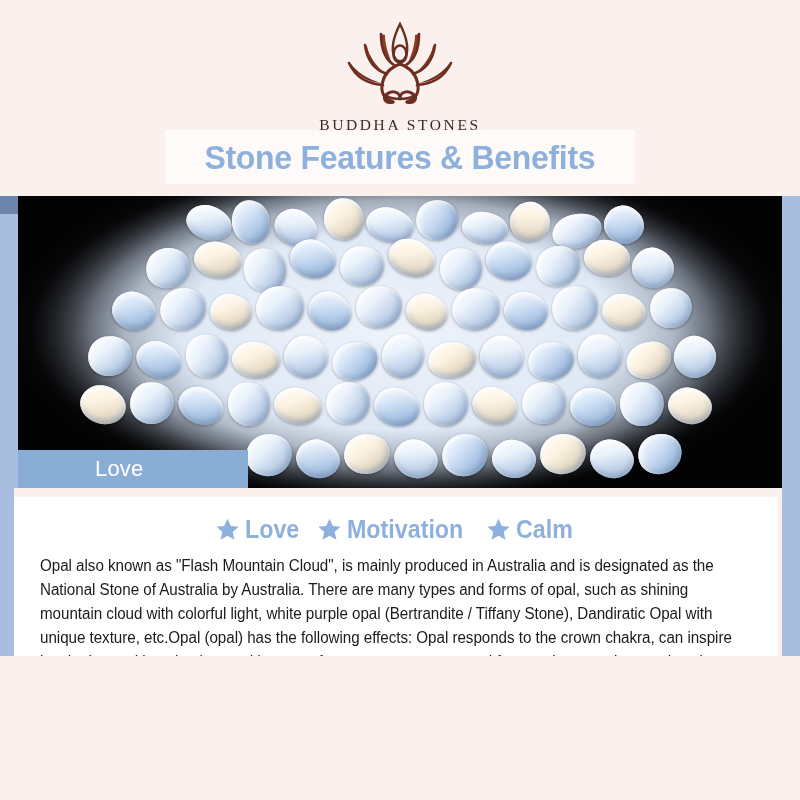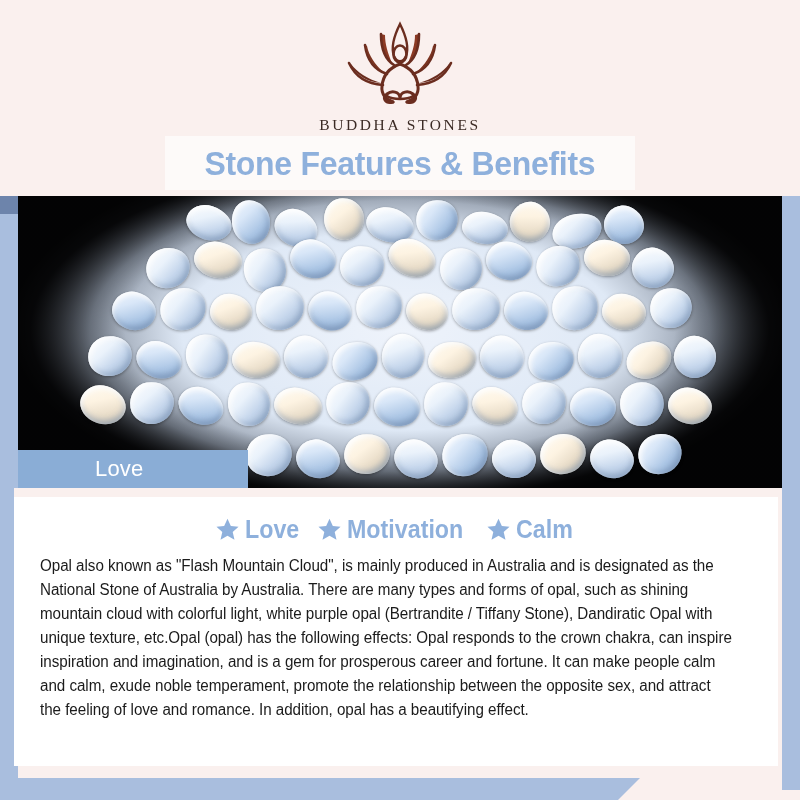--- a/index.html
+++ b/index.html
@@ -10,21 +10,21 @@
     width: 800px;
     height: 800px;
     overflow: hidden;
     font-family: "Liberation Sans", sans-serif;
     background: #faf0ee;
   }
 
   .page {
     position: relative;
     width: 800px;
-    height: 800px;
+    height: 656px;
     background: #faf0ee;
     overflow: hidden;
   }
 
   
   .band-top {
     position: absolute;
     top: 0;
     left: 225px;
     width: 575px;
@@ -92,21 +92,21 @@
     font-family: "Liberation Serif", serif;
     font-size: 15.5px;
     letter-spacing: 2.6px;
     color: #3b2a24;
     font-weight: 400;
   }
 
   .title-banner {
     position: absolute;
     left: 165px;
-    top: 136px;
+    top: 130px;
     width: 470px;
     height: 54px;
     background: #fdfaf9;
     display: flex;
     align-items: center;
     justify-content: center;
   }
   .title-text {
     font-family: "Liberation Sans Narrow", "Liberation Sans", sans-serif;
     font-size: 34px;

